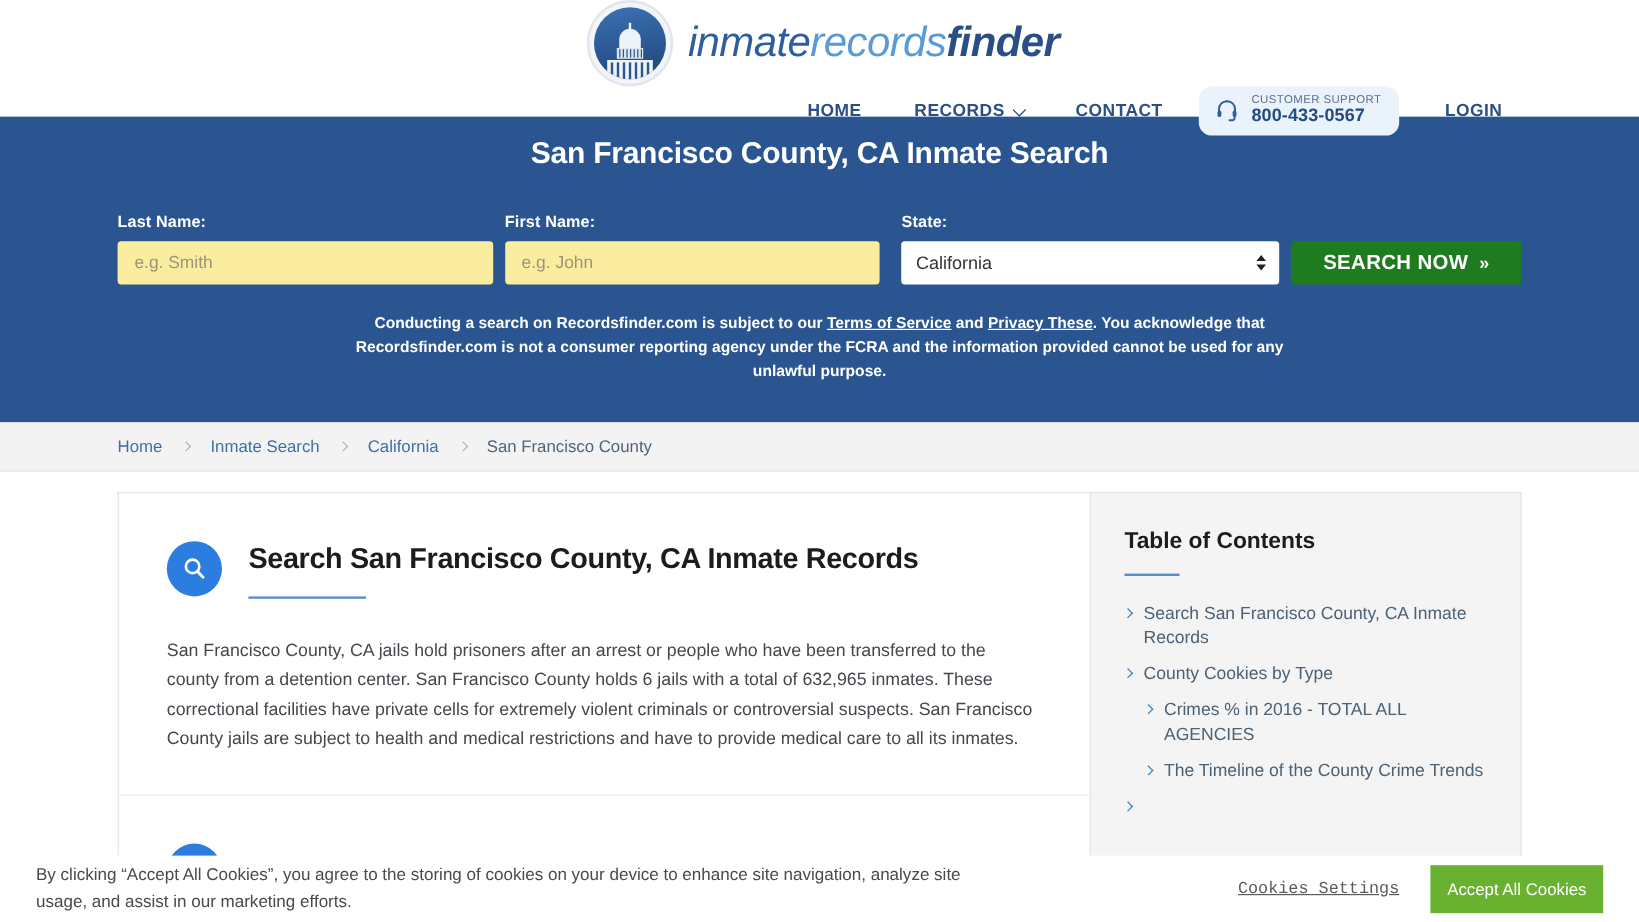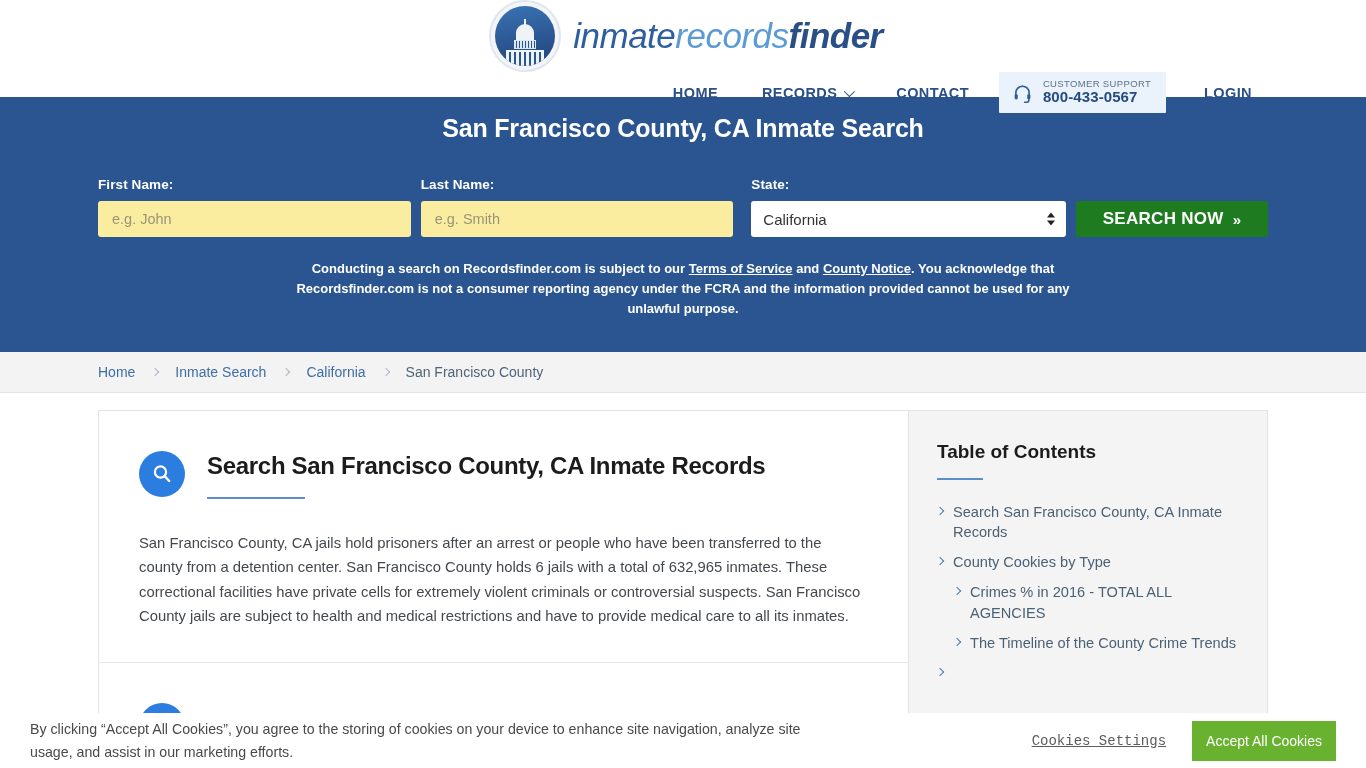--- a/index.html
+++ b/index.html
@@ -98,24 +98,24 @@
   }
   .chev-down {
     display: inline-block;
     width: 8px; height: 8px;
     border-right: 1.6px solid #2a4f86;
     border-bottom: 1.6px solid #2a4f86;
     transform: rotate(45deg) translateY(-2px);
   }
   .support-badge {
     background: #eaf2fb;
-    border-radius: 1px;
+    border-radius: 11px;
     padding: 7px 15px 8px 13px;
     display: flex;
-    align-items: flex-end;
+    align-items: center;
     gap: 10px;
     margin: 0 16px 0 8px;
   }
   .headset-icon { flex: none; display: block; }
   .support-text { line-height: 1.08; }
   .support-label {
     display: block;
     font-size: 9.5px;
     letter-spacing: .35px;
     color: #5c708c;
@@ -447,28 +447,28 @@
       <a class="nav-link" href="#">
           <span>LOGIN</span>
         </a>
     </nav>
   </header>
 
   <section class="hero">
     <h1 class="hero-title">San Francisco County, CA Inmate Search</h1>
 
     <form class="search-row">
+      <div class="field field-ln">
+        <label class="field-label">Last Name:</label>
+        <input class="text-input" type="text" placeholder="e.g. Smith" style="">
+      </div>
+
       <div class="field field-fn">
         <label class="field-label">First Name:</label>
         <input class="text-input" type="text" placeholder="e.g. John" style="">
-      </div>
-
-      <div class="field field-ln">
-        <label class="field-label">Last Name:</label>
-        <input class="text-input" type="text" placeholder="e.g. Smith" style="">
       </div>
 
       <div class="field field-st">
         <label class="field-label">State:</label>
         <div class="select-wrap">
           <select class="state-select">
             <option>California</option>
           </select>
           <span class="select-arrows">
               <i class="up"></i>
@@ -476,21 +476,21 @@
             </span>
         </div>
       </div>
 
       <button type="submit" class="search-btn">
         <span>SEARCH NOW</span>
         <span class="chevs">»</span>
       </button>
     </form>
 
-    <p class="disclaimer"><span>Conducting a search on Recordsfinder.com is subject to our </span><a href="#">Terms of Service</a><span> and </span><a href="#">County Notice</a><span>. You acknowledge that Recordsfinder.com is not a consumer reporting agency under the FCRA and the information provided cannot be used for any unlawful purpose.</span></p>
+    <p class="disclaimer"><span>Conducting a search on Recordsfinder.com is subject to our </span><a href="#">Terms of Service</a><span> and </span><a href="#">Privacy These</a><span>. You acknowledge that Recordsfinder.com is not a consumer reporting agency under the FCRA and the information provided cannot be used for any unlawful purpose.</span></p>
   </section>
 
   <nav class="breadcrumb-bar">
     <div class="crumbs">
       <a class="crumb" href="#">Home</a>
       <span class="crumb-sep"></span>
       <a class="crumb" href="#">Inmate Search</a>
       <span class="crumb-sep"></span>
       <a class="crumb" href="#">California</a>
       <span class="crumb-sep"></span>

